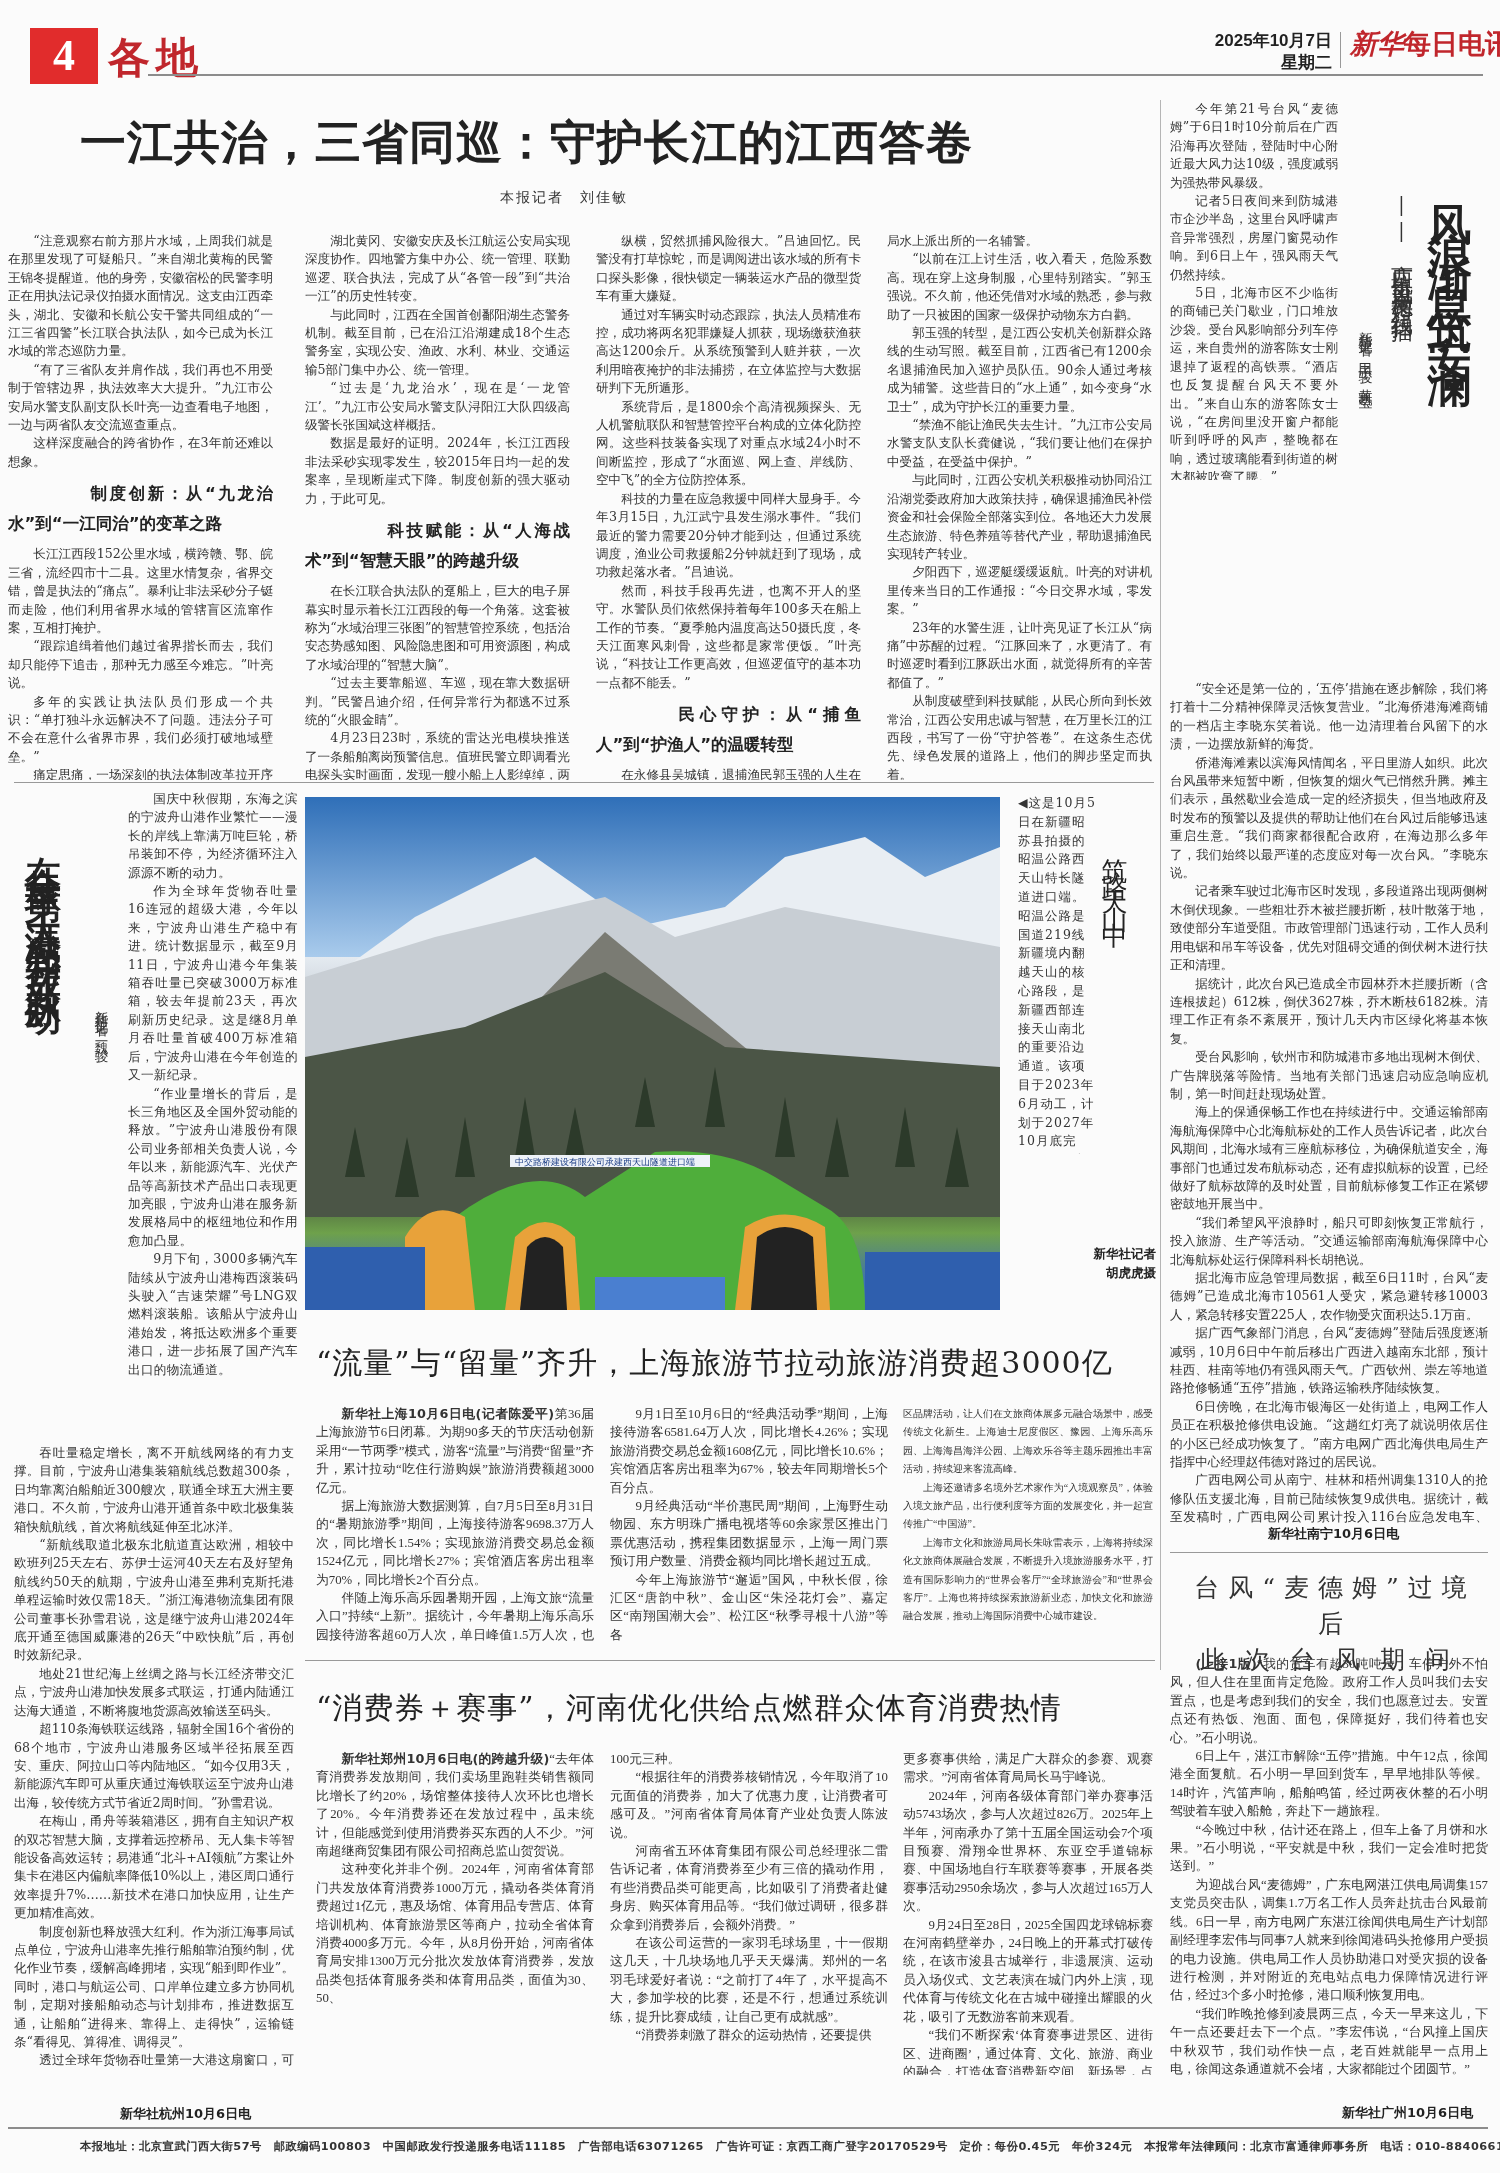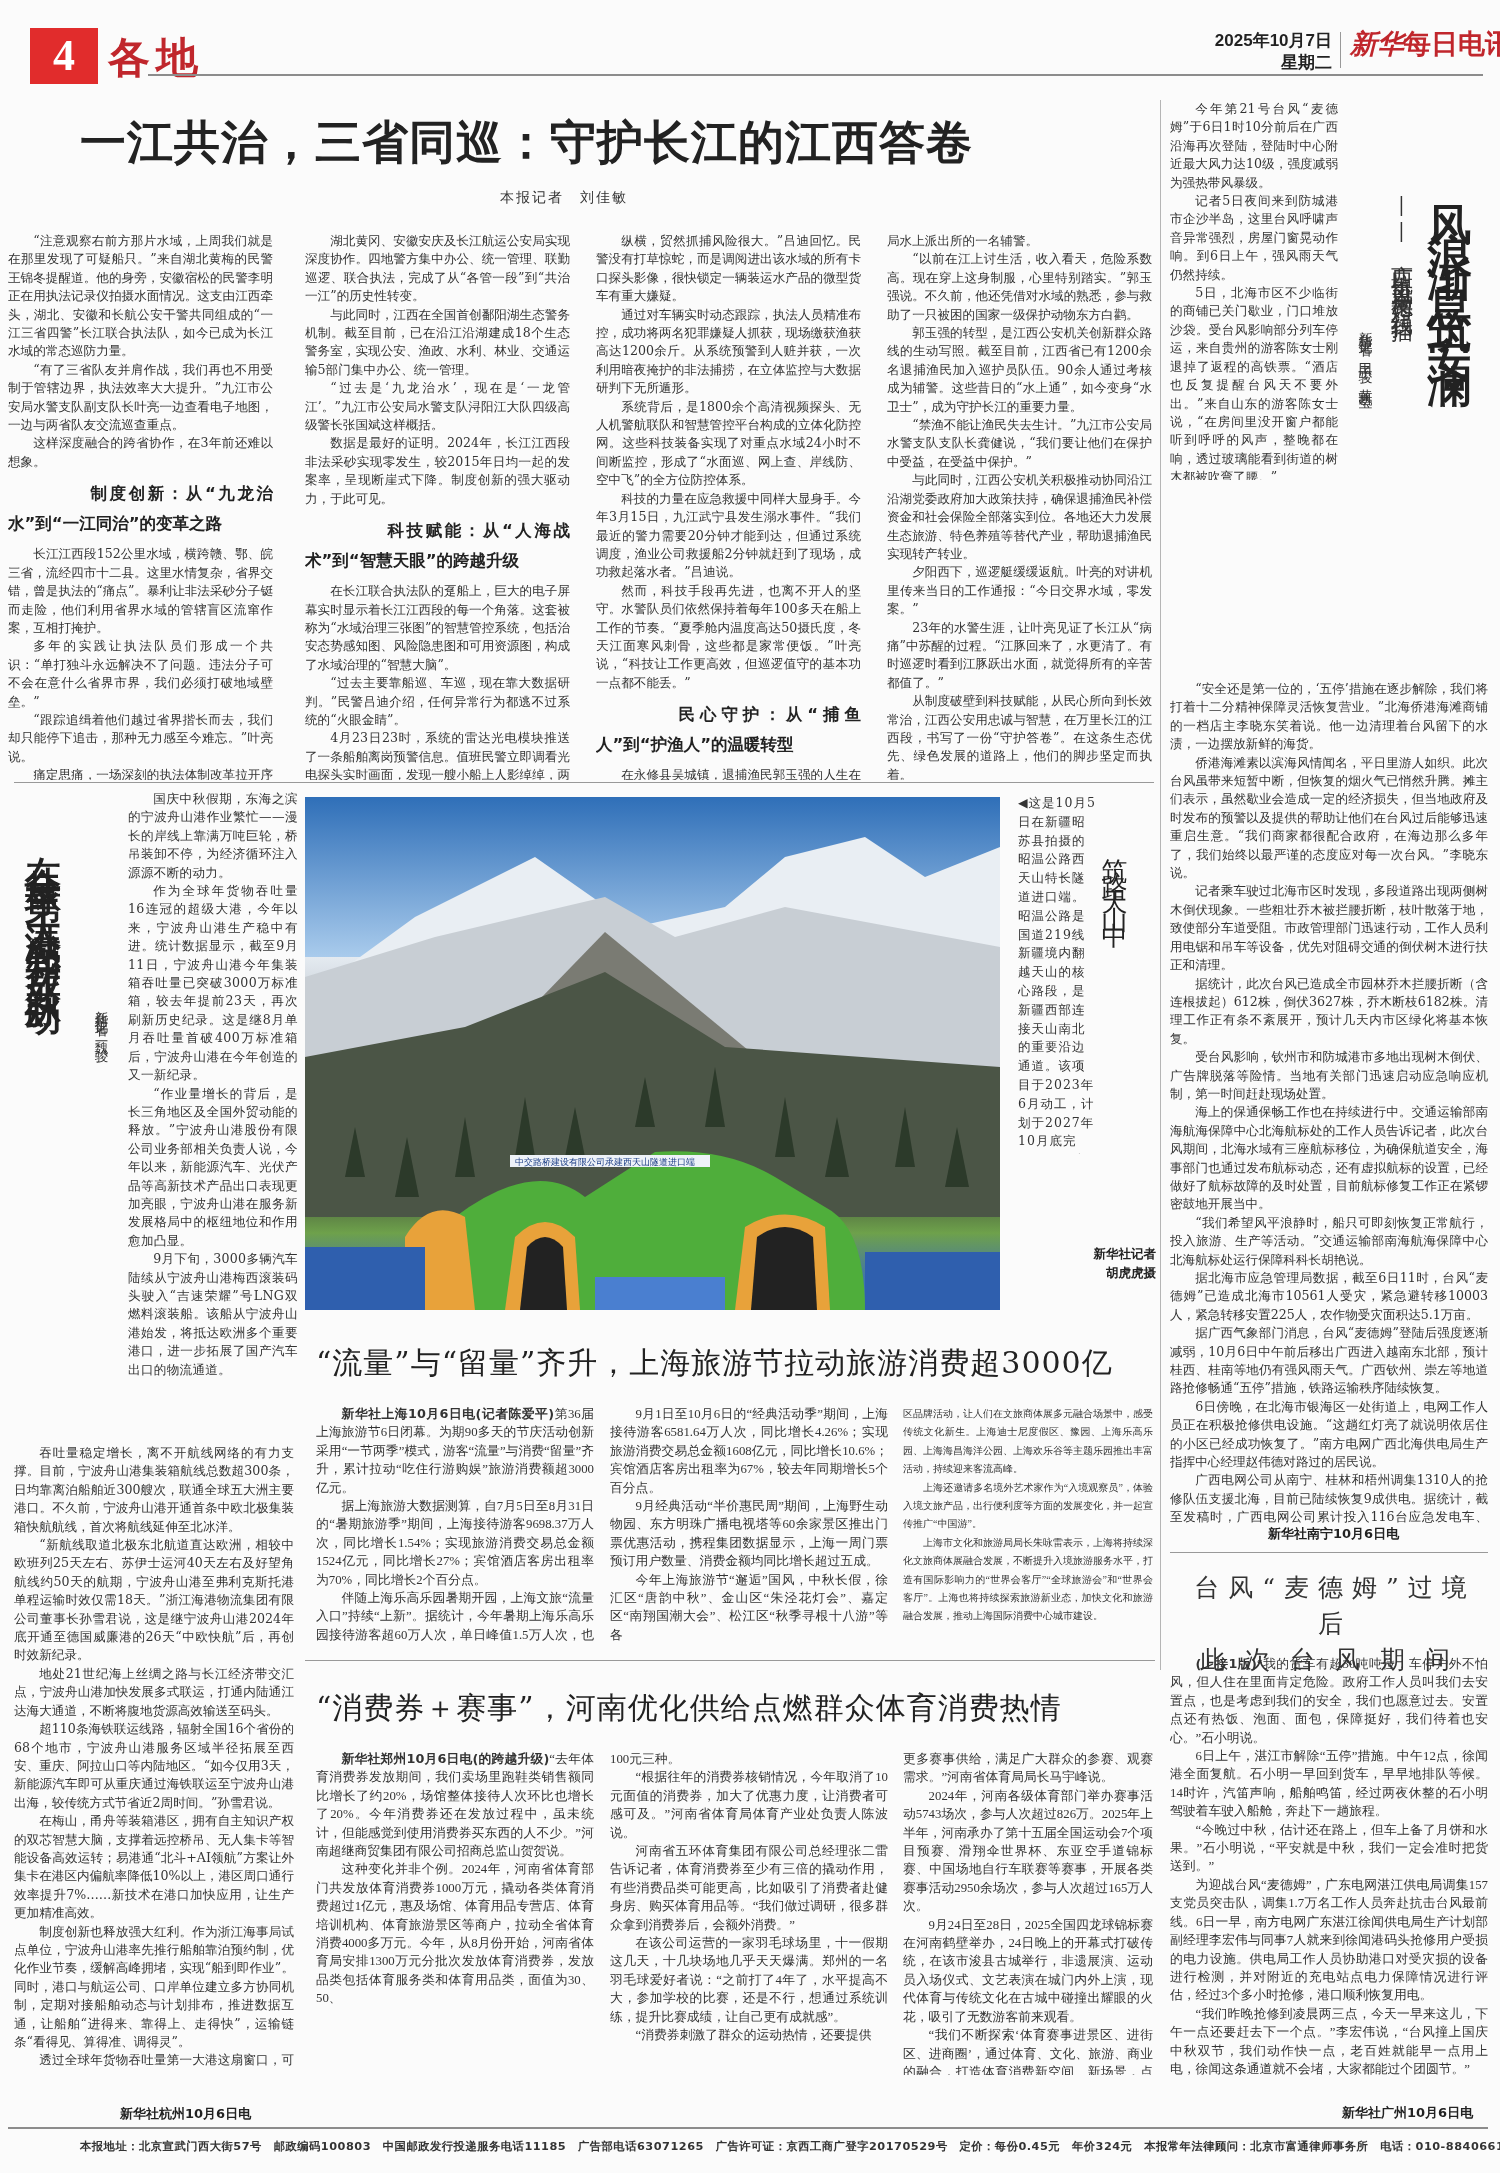--- a/index.html
+++ b/index.html
@@ -44,22 +44,22 @@
 
 <div class="abs h1">一江共治，三省同巡：守护长江的江西答卷</div>
 <div class="abs byline">本报记者　刘佳敏</div>
 
 <div class="abs col" style="left:8px;top:232px;width:265px;height:548px">
   <p>“注意观察右前方那片水域，上周我们就是在那里发现了可疑船只。”来自湖北黄梅的民警王锦冬提醒道。他的身旁，安徽宿松的民警李明正在用执法记录仪拍摄水面情况。这支由江西牵头，湖北、安徽和长航公安干警共同组成的“一江三省四警”长江联合执法队，如今已成为长江水域的常态巡防力量。</p>
   <p>“有了三省队友并肩作战，我们再也不用受制于管辖边界，执法效率大大提升。”九江市公安局水警支队副支队长叶亮一边查看电子地图，一边与两省队友交流巡查重点。</p>
   <p>这样深度融合的跨省协作，在3年前还难以想象。</p>
   <h3>制度创新：从“九龙治水”到“一江同治”的变革之路</h3>
   <p>长江江西段152公里水域，横跨赣、鄂、皖三省，流经四市十二县。这里水情复杂，省界交错，曾是执法的“痛点”。暴利让非法采砂分子铤而走险，他们利用省界水域的管辖盲区流窜作案，互相打掩护。</p>
+  <p>“跟踪追缉着他们越过省界揩长而去，我们却只能停下追击，那种无力感至今难忘。”叶亮说。</p>
   <p>多年的实践让执法队员们形成一个共识：“单打独斗永远解决不了问题。违法分子可不会在意什么省界市界，我们必须打破地域壁垒。”</p>
-  <p>“跟踪追缉着他们越过省界揩长而去，我们却只能停下追击，那种无力感至今难忘。”叶亮说。</p>
   <p>痛定思痛，一场深刻的执法体制改革拉开序幕。2022年，江西公安机关推动建立“一江三省四警”警务协作新机制，九江市公安局与</p>
 </div>
 <div class="abs col" style="left:305px;top:232px;width:265px;height:548px">
   <p>湖北黄冈、安徽安庆及长江航运公安局实现深度协作。四地警方集中办公、统一管理、联勤巡逻、联合执法，完成了从“各管一段”到“共治一江”的历史性转变。</p>
   <p>与此同时，江西在全国首创鄱阳湖生态警务机制。截至目前，已在沿江沿湖建成18个生态警务室，实现公安、渔政、水利、林业、交通运输5部门集中办公、统一管理。</p>
   <p>“过去是‘九龙治水’，现在是‘一龙管江’。”九江市公安局水警支队浔阳江大队四级高级警长张国斌这样概括。</p>
   <p>数据是最好的证明。2024年，长江江西段非法采砂实现零发生，较2015年日均一起的发案率，呈现断崖式下降。制度创新的强大驱动力，于此可见。</p>
   <h3>科技赋能：从“人海战术”到“智慧天眼”的跨越升级</h3>
   <p>在长江联合执法队的趸船上，巨大的电子屏幕实时显示着长江江西段的每一个角落。这套被称为“水域治理三张图”的智慧管控系统，包括治安态势感知图、风险隐患图和可用资源图，构成了水域治理的“智慧大脑”。</p>
   <p>“过去主要靠船巡、车巡，现在靠大数据研判。”民警吕迪介绍，任何异常行为都逃不过系统的“火眼金睛”。</p>

